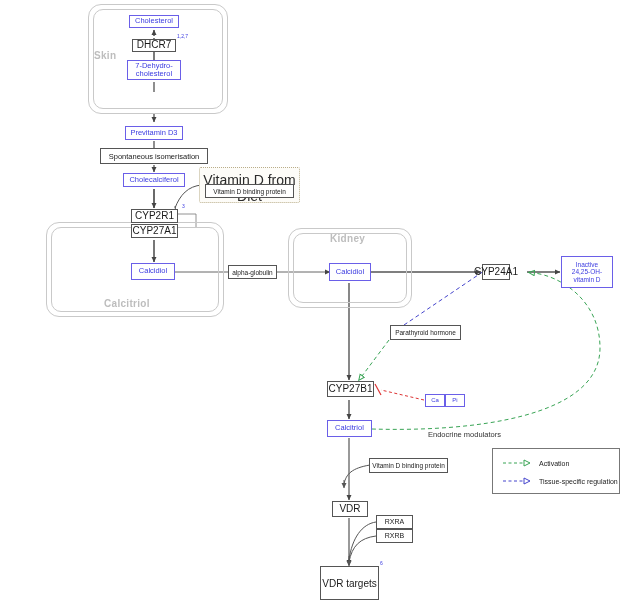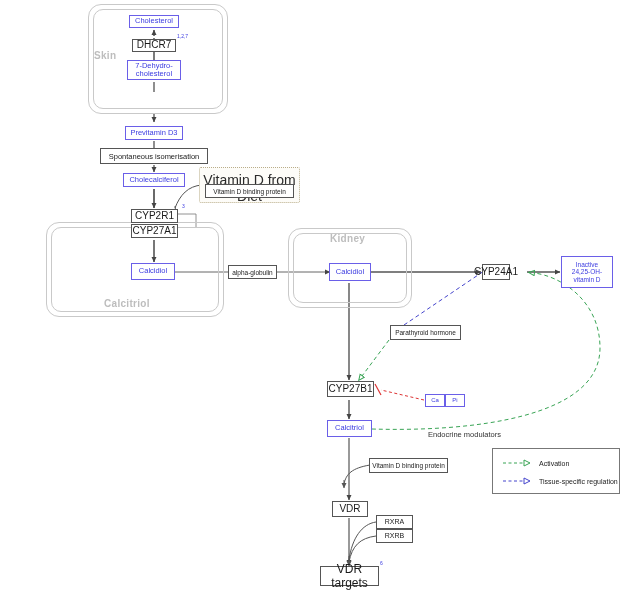--- a/index.html
+++ b/index.html
@@ -178,21 +178,21 @@
   <div class="node metab" style="left:425px;top:394px;width:20px;height:13px;font-size:6px;">Ca</div>
   <div class="node metab" style="left:445px;top:394px;width:20px;height:13px;font-size:6px;">Pi</div>
 
   <div class="node plain" style="left:369px;top:458px;width:79px;height:15px;font-size:6.5px;">Vitamin D binding protein</div>
 
   <div class="node gene" style="left:332px;top:501px;width:36px;height:16px;">VDR</div>
 
   <div class="node gene" style="left:376px;top:515px;width:37px;height:14px;font-size:7px;">RXRA</div>
   <div class="node gene" style="left:376px;top:529px;width:37px;height:14px;font-size:7px;">RXRB</div>
 
-  <div class="node plain" style="left:320px;top:566px;width:59px;height:20px;font-size:12px;">VDR targets</div>
+  <div class="node plain" style="left:320px;top:566px;width:59px;height:34px;font-size:10px;">VDR targets</div>
   <div class="sup" style="left:380px;top:560px;">6</div>
 
   <div class="legend" style="left:492px;top:448px;width:128px;height:46px;"></div>
 
   <div class="legend-row" style="left:503px;top:459px;">
     <svg width="30" height="8">
       <line x1="0" y1="4" x2="20" y2="4" stroke="#39a455" stroke-width="1" stroke-dasharray="3,2.5"></line>
       <path d="M21,1 L27,4 L21,7 z" fill="none" stroke="#39a455" stroke-width="1"></path>
     </svg>
     <span class="lbl">Activation</span>

